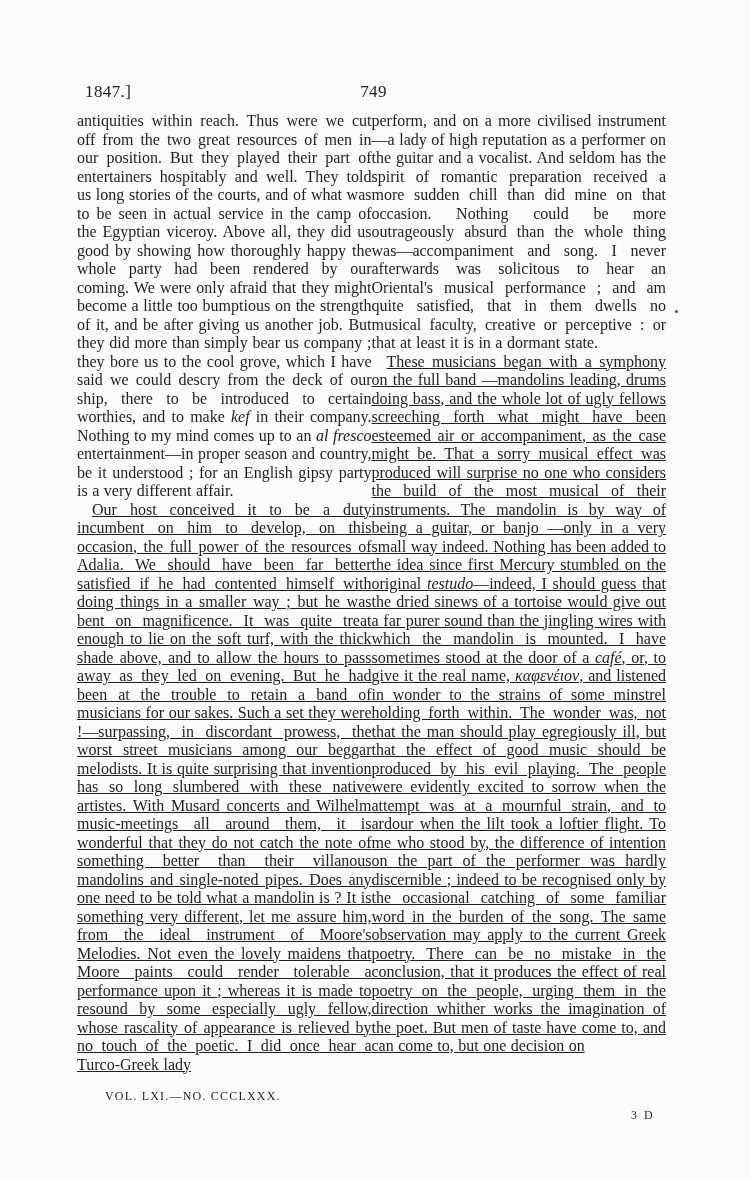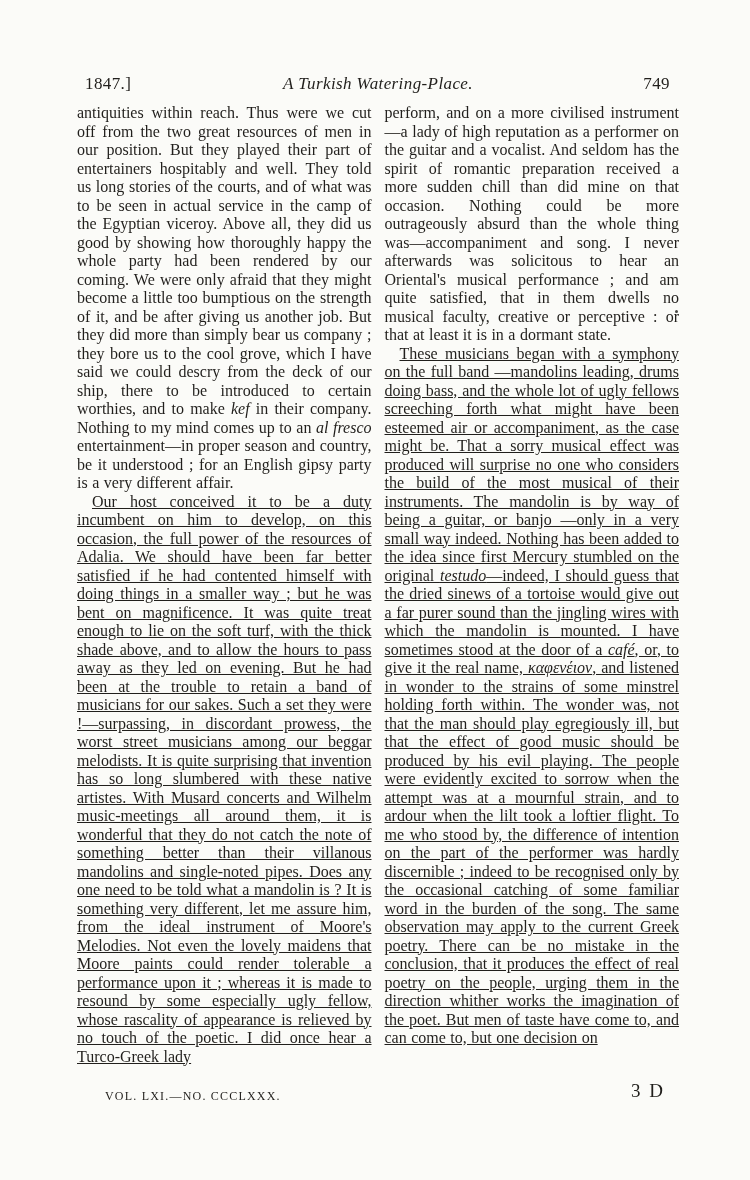--- a/index.html
+++ b/index.html
@@ -22,26 +22,25 @@
     width: 602px;
   }
   .header {
     display: grid;
     grid-template-columns: 1fr auto 1fr;
     align-items: baseline;
     font-size: 17px;
     letter-spacing: 0.4px;
     margin-bottom: 10px;
   }
-  .header .h-left  { justify-self: start; padding-left: 8px; }
+  .header .h-left  { justify-self: start; padding-left: 8px; margin-top: 8px; }
   .header .h-title { justify-self: center; font-style: italic; }
   .header .h-right { justify-self: end; padding-right: 9px; }
   .columns {
     display: flex;
-    gap: 13px;
   }
   .col {
     width: 294.5px;
     font-size: 16px;
     line-height: 18.5px;
     text-align: justify;
     hyphens: auto;
     -webkit-hyphens: auto;
     word-spacing: 0.5px;
   }
@@ -52,41 +51,40 @@
     position: absolute;
     left: 105px;
     top: 1089px;
     font-size: 12px;
     letter-spacing: 1.2px;
     font-weight: 400;
   }
   .footer-signature {
     position: absolute;
     left: 631px;
-    top: 1080px;
-    font-size: 19px;
+    top: 1108px;
+    font-size: 12px;
     letter-spacing: 2px;
   }
   .ink-speck {
     position: absolute;
     left: 675px;
     top: 310px;
     width: 3px;
     height: 3px;
     border-radius: 50%;
     background: #4a4a46;
   }
 </style>
 </head>
 <body>
 
 <div class="page">
   <div class="header">
     <span class="h-left">1847.]</span>
-    <span class="h-title">A Turkish Watering-Place.</span>
     <span class="h-right">749</span>
   </div>
   <div class="columns">
     <div class="col" id="col-left">
         <p class="para"><span>antiquities within reach.  Thus were we cut off from the two great resources of men in our position.  But they played their part of entertainers hospitably and well.  They told us long stories of the courts, and of what was to be seen in actual service in the camp of the Egyptian viceroy.  Above all, they did us good by showing how thoroughly happy the whole party had been rendered by our coming.  We were only afraid that they might become a little too bumptious on the strength of it, and be after giving us another job.  But they did more than simply bear us company ; they bore us to the cool grove, which I have said we could descry from the deck of our ship, there to be introduced to certain worthies, and to make </span><i>kef</i><span> in their company.  Nothing to my mind comes up to an </span><i>al fresco</i><span> entertainment—in proper season and country, be it understood ; for an English gipsy party is a very different affair.</span></p>
         <p class="para indent"><span>Our host conceived it to be a duty incumbent on him to develop, on this occasion, the full power of the resources of Adalia.  We should have been far better satisfied if he had contented himself with doing things in a smaller way ; but he was bent on magnificence. It was quite treat enough to lie on the soft turf, with the thick shade above, and to allow the hours to pass away as they led on evening.  But he had been at the trouble to retain a band of musicians for our sakes.  Such a set they were !—surpassing, in discordant prowess, the worst street musicians among our beggar melodists. It is quite surprising that invention has so long slumbered with these native artistes.  With Musard concerts and Wilhelm music-meetings all around them, it is wonderful that they do not catch the note of something better than their villanous mandolins and single-noted pipes.  Does any one need to be told what a mandolin is ?  It is something very different, let me assure him, from the ideal instrument of Moore's Melodies.  Not even the lovely maidens that Moore paints could render tolerable a performance upon it ; whereas it is made to resound by some especially ugly fellow, whose rascality of appearance is relieved by no touch of the poetic. I did once hear a Turco-Greek lady</span></p>
       </div>
     <div class="col" id="col-right">
         <p class="para"><span>perform, and on a more civilised instrument—a lady of high reputation as a performer on the guitar and a vocalist.  And seldom has the spirit of romantic preparation received a more sudden chill than did mine on that occasion.  Nothing could be more outrageously absurd than the whole thing was—accompaniment and song. I never afterwards was solicitous to hear an Oriental's musical performance ; and am quite satisfied, that in them dwells no musical faculty, creative or perceptive : or that at least it is in a dormant state.</span></p>
         <p class="para indent"><span>These musicians began with a symphony on the full band —mandolins leading, drums doing bass, and the whole lot of ugly fellows screeching forth what might have been esteemed air or accompaniment, as the case might be.  That a sorry musical effect was produced will surprise no one who considers the build of the most musical of their instruments.  The mandolin is by way of being a guitar, or banjo —only in a very small way indeed.  Nothing has been added to the idea since first Mercury stumbled on the original </span><i>testudo</i><span>—indeed, I should guess that the dried sinews of a tortoise would give out a far purer sound than the jingling wires with which the mandolin is mounted.  I have sometimes stood at the door of a </span><i>café</i><span>, or, to give it the real name, </span><i>καφενέιον</i><span>, and listened in wonder to the strains of some minstrel holding forth within.  The wonder was, not that the man should play egregiously ill, but that the effect of good music should be produced by his evil playing. The people were evidently excited to sorrow when the attempt was at a mournful strain, and to ardour when the lilt took a loftier flight.  To me who stood by, the difference of intention on the part of the performer was hardly discernible ; indeed to be recognised only by the occasional catching of some familiar word in the burden of the song.  The same observation may apply to the current Greek poetry.  There can be no mistake in the conclusion, that it produces the effect of real poetry on the people, urging them in the direction whither works the imagination of the poet. But men of taste have come to, and can come to, but one decision on</span></p>

